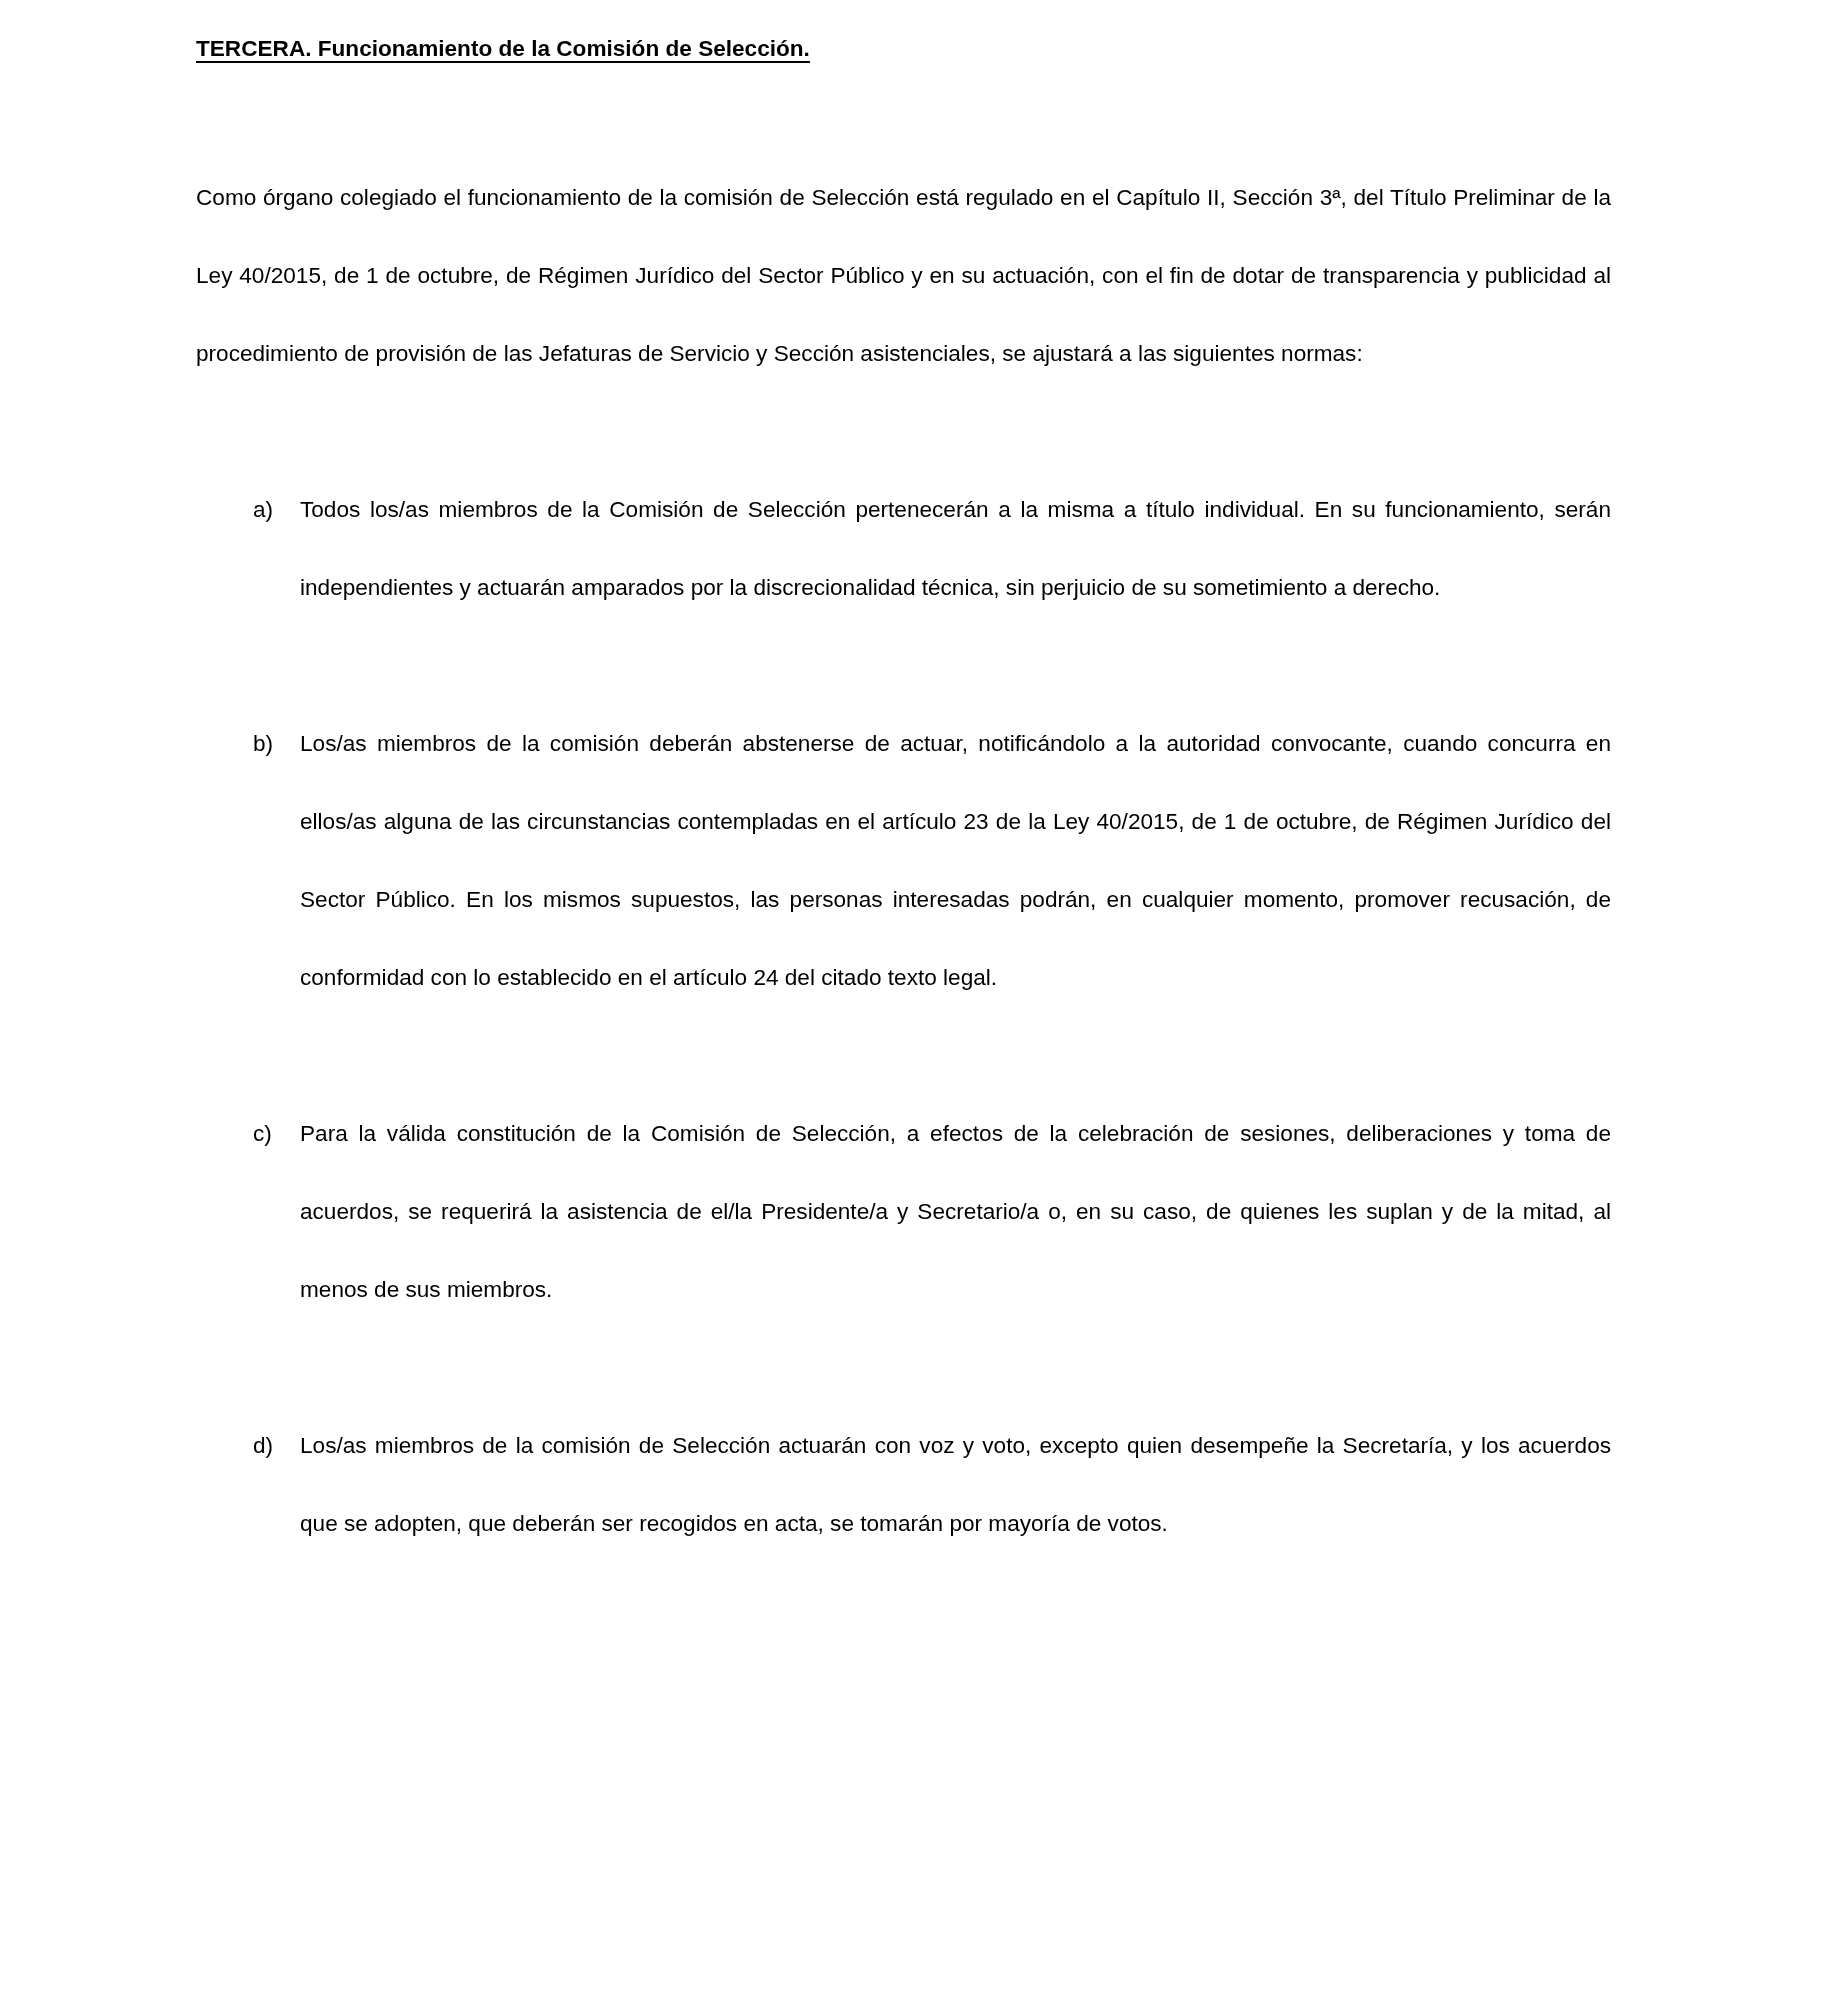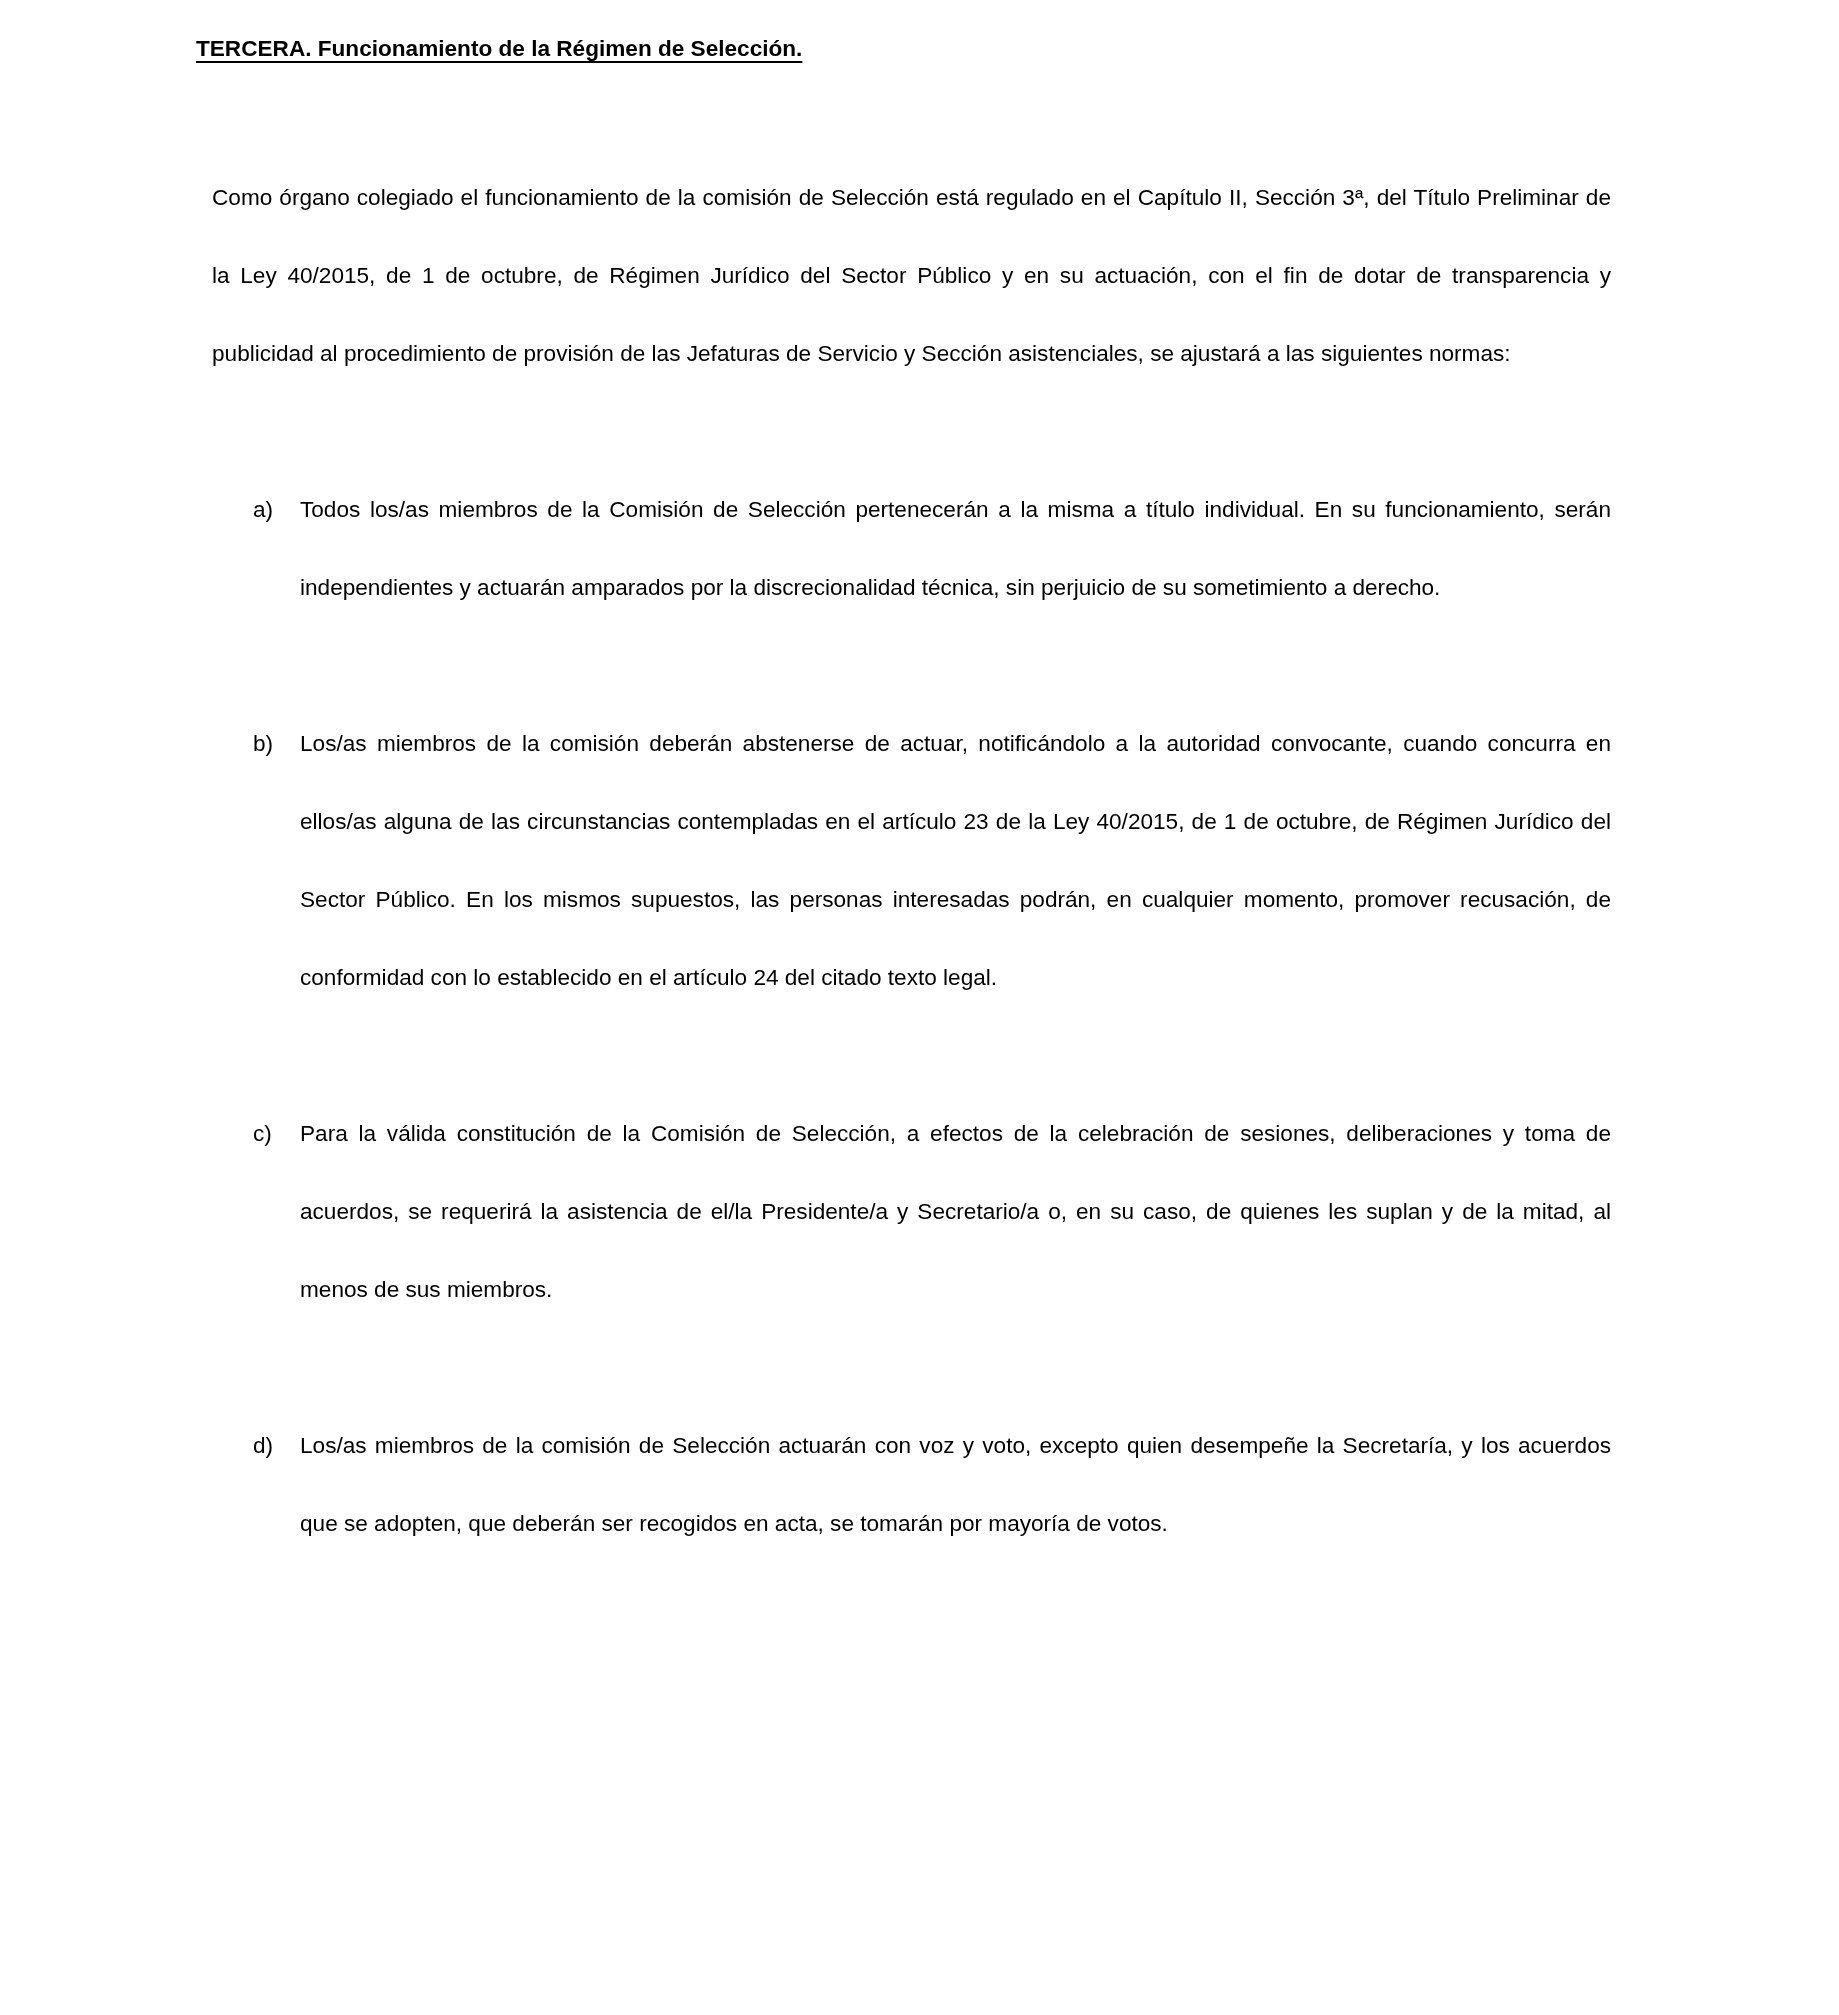--- a/index.html
+++ b/index.html
@@ -21,21 +21,21 @@
     padding: 10px 229px 57px 196px;
   }
   .title {
     font-size: 22.6px;
     font-weight: bold;
     text-decoration: underline;
     text-underline-offset: 5px;
     margin: 0 0 71px 0;
   }
   .intro {
-    margin: 0 0 78px 16px;
+    margin: 0 0 78px 0;
     text-align: justify;
   }
   .clauses {
     margin: 0;
     padding: 0 0 0 57px;
   }
   .clause {
     position: relative;
     padding-left: 47px;
     text-align: justify;
@@ -52,21 +52,21 @@
   }
   .clause-text {
     display: inline;
   }
 </style>
 </head>
 <body>
 
 <div class="page">
 
-  <h1 class="title">TERCERA. Funcionamiento de la Régimen de Selección.</h1>
+  <h1 class="title">TERCERA. Funcionamiento de la Comisión de Selección.</h1>
 
   <p class="intro">Como órgano colegiado el funcionamiento de la comisión de Selección está regulado en el Capítulo II, Sección 3ª, del Título Preliminar de la Ley 40/2015, de 1 de octubre, de Régimen Jurídico del Sector Público y en su actuación, con el fin de dotar de transparencia y publicidad al procedimiento de provisión de las Jefaturas de Servicio y Sección asistenciales, se ajustará a las siguientes normas:</p>
 
   <div class="clauses">
 
     <div class="clause">
       <span class="clause-letter">a)</span>
       <span class="clause-text">Todos los/as miembros de la Comisión de Selección pertenecerán a la misma a título individual. En su funcionamiento, serán independientes y actuarán amparados por la discrecionalidad técnica, sin perjuicio de su sometimiento a derecho.</span>
     </div>
 

